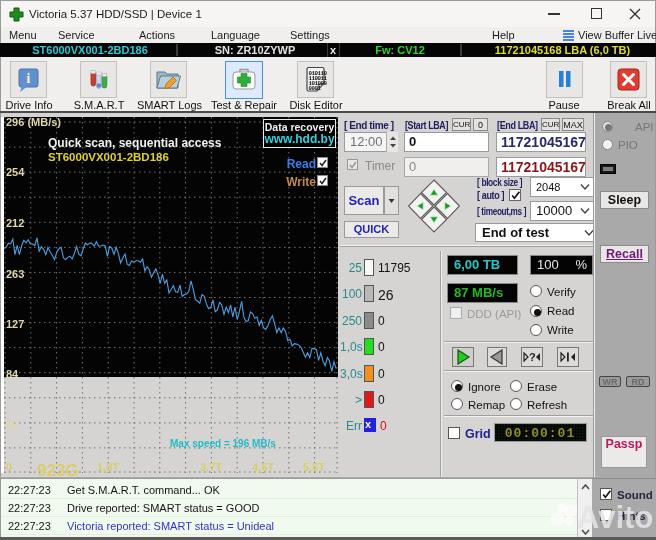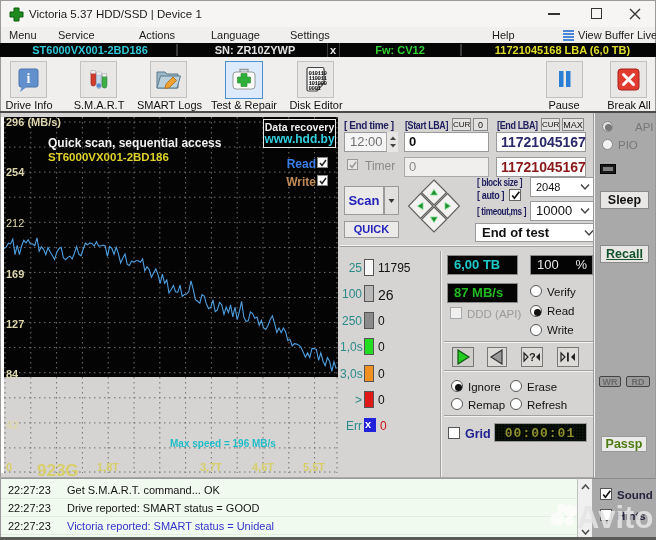--- a/index.html
+++ b/index.html
@@ -146,22 +146,22 @@
       <line x1="259" y1="0" x2="259" y2="356"></line>
         <line x1="284.8" y1="0" x2="284.8" y2="356"></line>
       <line x1="310.6" y1="0" x2="310.6" y2="356"></line>
         <line x1="333" y1="0" x2="333" y2="356"></line>
     </g>
     <polyline id="dataline" fill="none" stroke="#4e9fe0" stroke-width="1.1" points="0.0,131.5 2.2,130.2 4.4,126.2 6.6,126.9 8.8,122.1 11.0,137.6 13.2,128.3 15.4,137.6 17.6,129.0 19.8,123.3 22.0,125.8 24.2,122.7 26.4,127 28.6,127 30.8,128.5 33.0,120.8 35.2,134.3 37.4,129.8 39.6,132.3 41.8,137.7 44.0,130.6 46.2,135.1 48.4,138.5 50.6,142.6 52.8,135.1 55.0,131.7 57.2,130.4 59.4,140.8 61.6,142.7 63.8,140.4 66.0,139.1 68.2,142.0 70.4,136.2 72.6,129.6 74.8,137.1 77.0,138.8 79.2,132.0 81.4,126.2 83.6,127.8 85.8,125.9 88.0,126.4 90.2,129 92.4,124.8 94.6,129 96.8,129 99.0,128.1 101.2,129 103.4,139.5 105.6,129.5 107.8,131.2 110.0,137.3 112.2,130.3 114.4,136.6 116.6,146.0 118.8,141.0 121.0,137.0 123.2,147.1 125.4,148.5 127.6,144.1 129.8,145.2 132.0,143.8 134.2,143.8 136.4,145.3 138.6,141.9 140.8,153.8 143.0,149.8 145.2,152.4 147.4,160.2 149.6,155.9 151.8,151.9 154.0,157.6 156.2,166.4 158.4,157.2 160.6,166.3 162.8,162.9 165.0,175.9 167.2,172.5 169.4,168.5 171.6,174.7 173.8,175.4 176.0,168.1 178.2,179.4 180.4,177.5 182.6,177.1 184.8,174.6 187.0,163.9 189.2,172.1 191.4,182.7 193.6,184.2 195.8,186.2 198.0,177.7 200.2,179.1 202.4,186.9 204.6,191.6 206.8,190.3 209.0,182.8 211.2,194.8 213.4,193.0 215.6,185.4 217.8,188.0 220.0,197.4 222.2,190.1 224.4,195.5 226.6,188.0 228.8,199.8 231.0,190.0 233.2,202.6 235.4,194.7 237.6,184.3 239.8,199.9 242.0,204.3 244.2,203.8 246.4,195.0 248.6,196.6 250.8,201.2 253.0,200.1 255.2,208.3 257.4,203.4 259.6,211.0 261.8,212.5 264.0,208.4 266.2,202.4 268.4,198.8 270.6,206.7 272.8,215.6 275.0,211.1 277.2,215.7 279.4,211.0 281.6,214.7 283.8,223.7 286.0,222.4 288.2,228.9 290.4,226.6 292.6,227.1 294.8,228.1 297.0,230.3 299.2,235.3 301.4,240.3 303.6,235.8 305.8,240.6 308.0,231.4 310.2,231.6 312.4,232.4 314.6,243.3 316.8,235.8 319.0,244.2 321.2,248.6 323.4,240.6 325.6,244.3 327.8,254.4 330.0,244.8 332.2,251.6"></polyline>
   </svg>
 
   <div class="ab" style="left:2px;top:-1px;font-size:11px;font-weight:bold;color:#ded6ac;">296 (MB/s)</div>
   <div class="ab" style="left:2px;top:49px;font-size:11px;font-weight:bold;color:#ded6ac;">254</div>
-  <div class="ab" style="left:2px;top:100px;font-size:11px;font-weight:normal;color:#ded6ac;">212</div>
-  <div class="ab" style="left:2px;top:151px;font-size:11px;font-weight:bold;color:#ded6ac;">169</div>
+  <div class="ab" style="left:2px;top:100px;font-size:11px;font-weight:bold;color:#ded6ac;">212</div>
+  <div class="ab" style="left:2px;top:151px;font-size:11px;font-weight:bold;color:#ded6ac;">263</div>
   <div class="ab" style="left:2px;top:201px;font-size:11px;font-weight:bold;color:#ded6ac;">127</div>
   <div class="ab" style="left:2px;top:251px;font-size:11px;font-weight:bold;color:#ded6ac;">84</div>
   <div class="ab" style="left:2px;top:302px;font-size:11px;font-weight:bold;color:#ded6ac;">42</div>
 
   <div class="ab" style="left:2px;top:344px;font-size:11px;font-weight:bold;color:#d8ce6a;">0</div>
   <div class="ab" style="left:33px;top:344px;width:40px;text-align:center;font-size:17px;font-weight:bold;color:#d8ce6a;">923G</div>
   <div class="ab" style="left:84px;top:344px;width:40px;text-align:center;font-size:11px;font-weight:bold;color:#d8ce6a;">1,8T</div>
   <div class="ab" style="left:136px;top:344px;width:40px;text-align:center;font-size:11px;font-weight:bold;color:#d8ce6a;margin-top:16px;">2,8T</div>
   <div class="ab" style="left:187px;top:344px;width:40px;text-align:center;font-size:11px;font-weight:bold;color:#d8ce6a;">3,7T</div>
   <div class="ab" style="left:239px;top:344px;width:40px;text-align:center;font-size:11px;font-weight:bold;color:#d8ce6a;">4,6T</div>
@@ -371,26 +371,26 @@
   <div class="ab" style="left:40px;top:8px;color:#777;font-size:11.5px;">API</div>
   <div class="ab" style="left:7px;top:26px;width:11px;height:11px;background:#f2f2f2;border:1px solid #888;border-radius:50%;"></div>
   <div class="ab" style="left:23px;top:26px;color:#777;font-size:11.5px;">PIO</div>
 
   <div class="ab" style="left:5px;top:51px;width:16px;height:10px;background:#1a1a1a;border:1px solid #000;">
     <div class="ab" style="left:2px;top:2px;width:10px;height:4px;background:#808080;"></div>
   </div>
 
   <div class="ab" style="left:5px;top:78px;width:49px;height:18px;background:#e8e7e5;border:1px solid #8a8a8a;color:#111;font-weight:bold;font-size:12.5px;text-align:center;line-height:17px;">Sleep</div>
 
-  <div class="ab" style="left:5px;top:132px;width:49px;height:18px;background:#e8e7e5;border:1px solid #8a8a8a;color:#14532d;font-weight:bold;font-size:12.5px;text-align:center;line-height:17px;text-decoration:underline;">Recall</div>
+  <div class="ab" style="left:5px;top:132px;width:49px;height:18px;background:#e8e7e5;border:1px solid #8a8a8a;color:#701a75;font-weight:bold;font-size:12.5px;text-align:center;line-height:17px;text-decoration:underline;">Recall</div>
 
   <div class="ab" style="left:4px;top:263px;width:22px;height:11px;background:#9a9a9a;border:1px solid #444;border-radius:2px;color:#6a6a6a;font-size:9px;font-weight:bold;text-align:center;line-height:10px;">WR</div>
   <div class="ab" style="left:31px;top:263px;width:24px;height:11px;background:#9a9a9a;border:1px solid #444;border-radius:2px;color:#6a6a6a;font-size:9px;font-weight:bold;text-align:center;line-height:10px;">RD</div>
 
-  <div class="ab" style="left:6px;top:323px;width:46px;height:16px;background:#eceae8;border:1px solid #999;color:#4d7c0f;font-weight:bold;font-size:12.5px;text-align:center;line-height:15px;">Passp</div>
+  <div class="ab" style="left:6px;top:323px;width:46px;height:32px;background:#eceae8;border:1px solid #999;color:#be185d;font-weight:bold;font-size:12.5px;text-align:center;line-height:15px;">Passp</div>
 </div>
 
 <div class="ab" style="left:0;top:477px;width:656px;height:63px;background:#aaaaaa;"></div>
 <div class="ab" style="left:0;top:478px;width:578px;height:62px;background:#f1faef;border:1px solid #9a9a9a;border-right:1px solid #c0c0c0;font-size:11px;color:#141414;">
   <div class="ab" style="left:0;top:19px;width:576px;height:1px;background:#e2eee0;"></div>
   <div class="ab" style="left:0;top:37px;width:576px;height:1px;background:#e2eee0;"></div>
   <div class="ab" style="left:0;top:55px;width:576px;height:1px;background:#e2eee0;"></div>
   <div class="ab" style="left:7px;top:5px;">22:27:23</div>
   <div class="ab" style="left:66px;top:5px;">Get S.M.A.R.T. command... OK</div>
   <div class="ab" style="left:7px;top:23px;">22:27:23</div>

